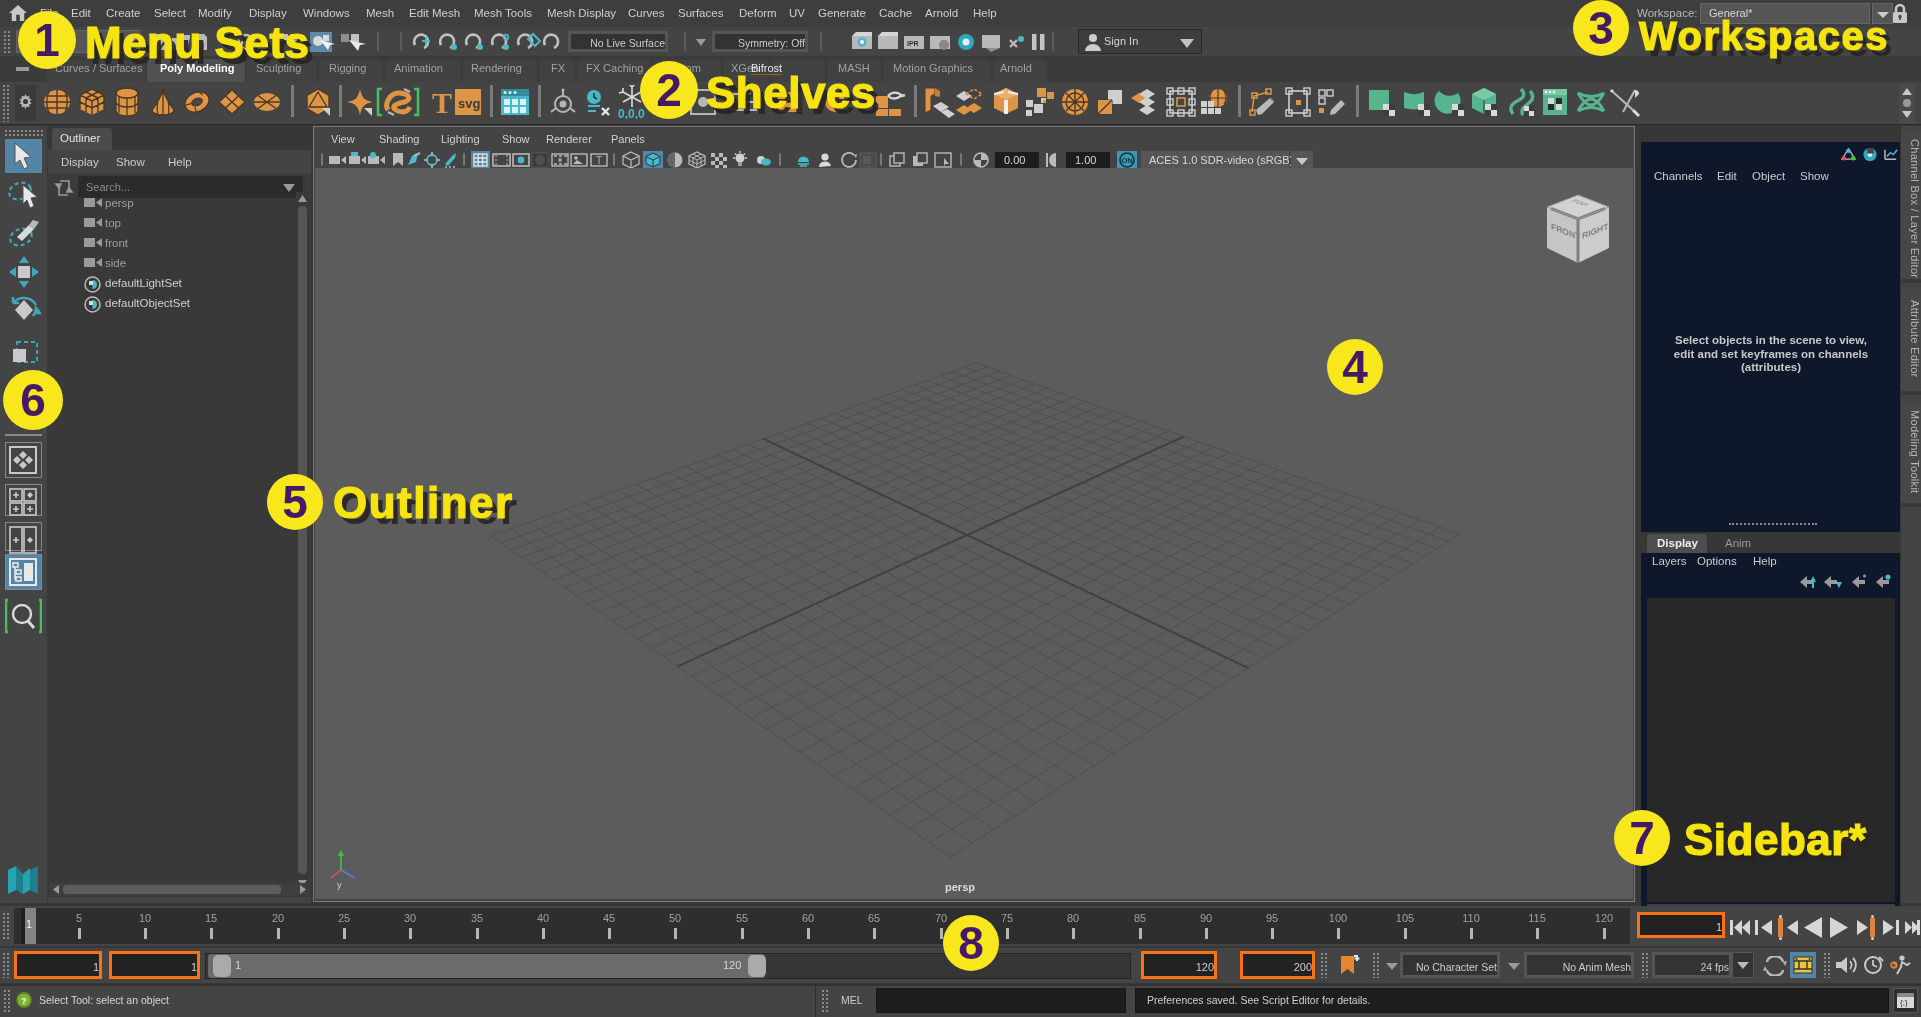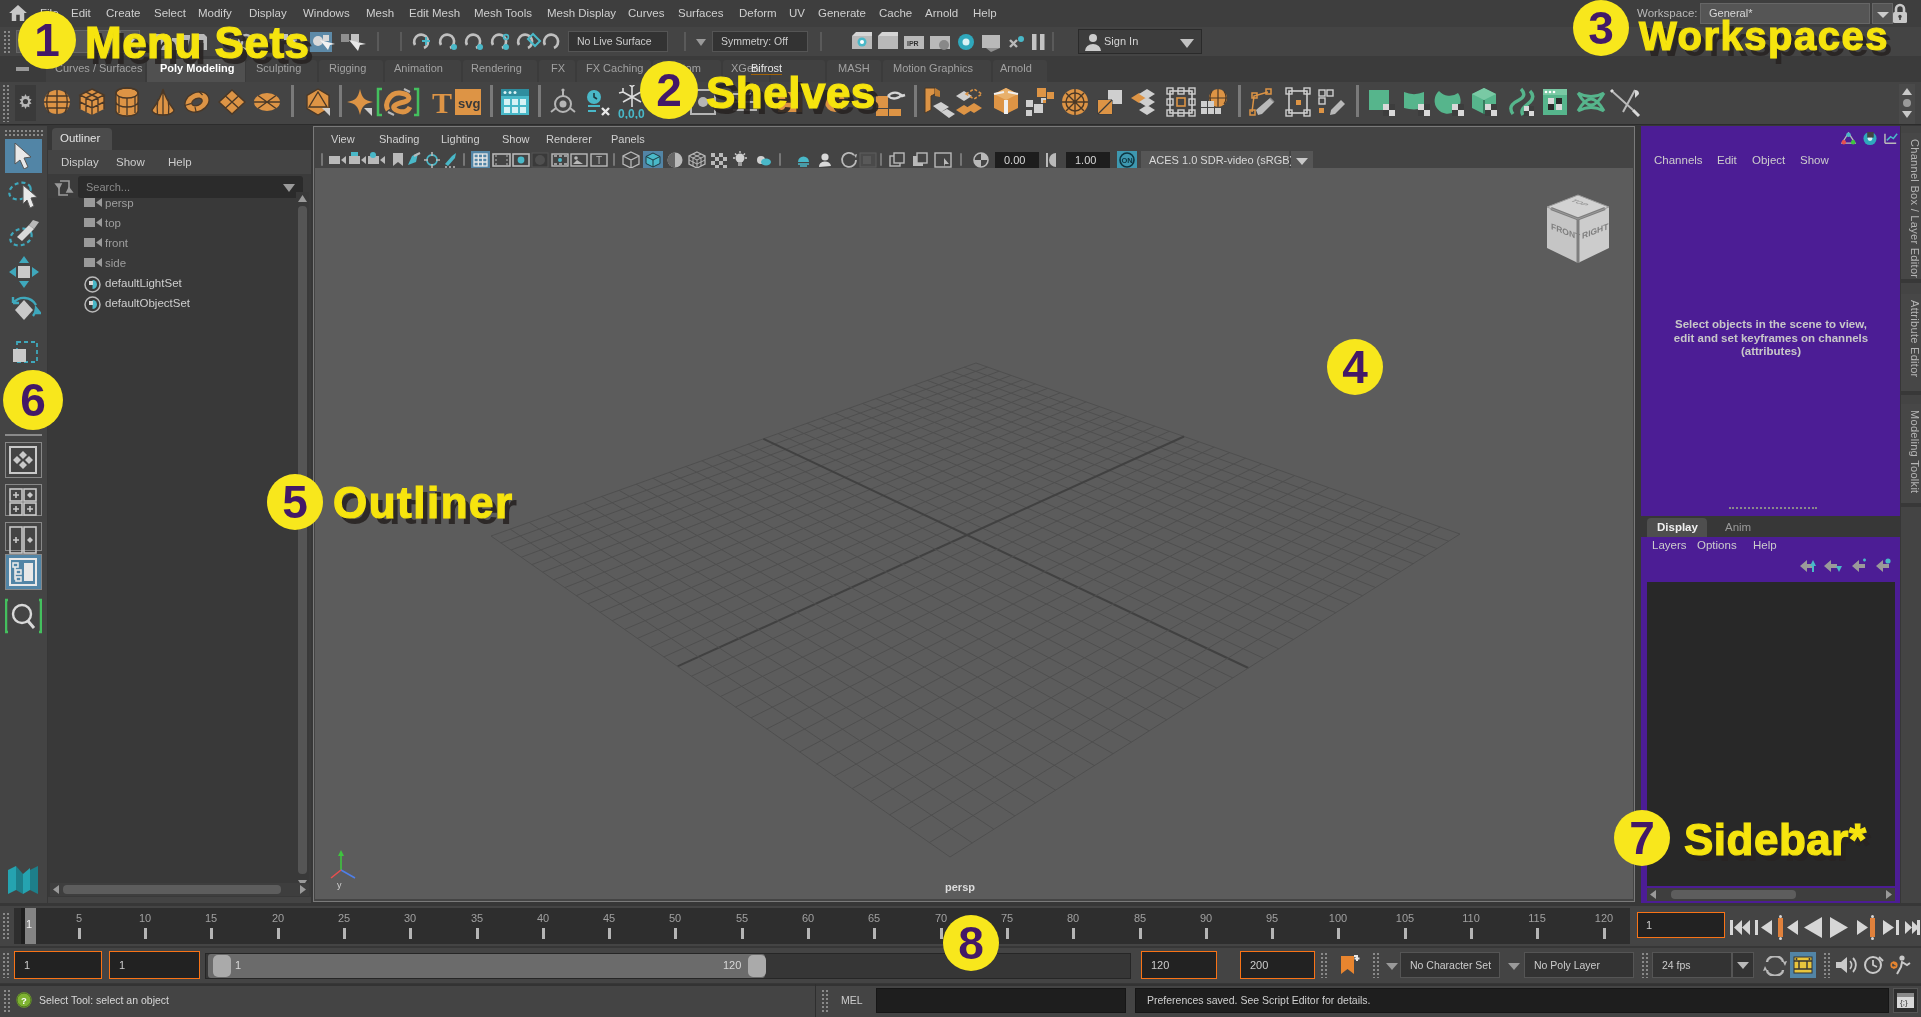--- a/index.html
+++ b/index.html
@@ -28,27 +28,27 @@
 .tick { position:absolute; top:20px; width:3px; height:11px; background:#b5b5b5; }
 .tnum { position:absolute; top:4px; font-size:11px; color:#a0a0a0; transform:translateX(-50%); }
 
 #toolbox { top:126px; left:0; width:47px; height:777px; background:#444444; }
 
 #outliner { top:126px; left:48px; width:263px; height:777px; background:#3b3b3b; }
 
 #vp { top:126px; left:313px; width:1322px; height:776px; background:#444444; border:1px solid #7a7a7a; }
 #vpcanvas { position:absolute; top:41px; left:1px; width:1318px; height:731px; background:#5c5c5c; overflow:hidden; }
 
-#sidebar { top:126px; left:1641px; width:259px; height:777px; background:#4c1d95; }
+#sidebar { top:142px; left:1641px; width:259px; height:777px; background:#0f172a; }
 #vtabs { top:126px; left:1901px; width:20px; height:777px; background:#444444; }
 
 #timeline { top:906px; left:0; width:1921px; height:40px; background:#444444; }
 #rangerow { top:948px; left:0; width:1921px; height:35px; background:#444444; }
 #statusbar { top:984px; left:0; width:1921px; height:33px; background:#444444; }
-.field { position:absolute; background:#222222; border:1px solid #f97316; color:#cccccc; font-size:11px; }
+.field { position:absolute; background:#222222; border:3px solid #f97316; color:#cccccc; font-size:11px;text-align:right; }
 
 .grip { position:absolute; width:7px; background-image:radial-gradient(circle, #8a8a8a 1px, transparent 1.2px); background-size:4px 4px; }
 .vsep { position:absolute; width:2px; height:19px; background:#5a5a5a; }
 .anum { position:absolute; border-radius:50%; background:#f8e71c; color:#431968; font-weight:bold; text-align:center; z-index:50; }
 .alabel { position:absolute; color:#f6e40e; font-weight:bold; z-index:50; white-space:nowrap;
   text-shadow:5px 6px 0 rgba(40,36,34,0.9); -webkit-text-stroke:1.2px #f6e40e; letter-spacing:0.5px; }
 </style>
 </head>
 <body>
 <div id="root">
@@ -1141,21 +1141,21 @@
         <path d="M17 3 h3 v5 m2.5 -2.5 h-5" stroke="#e8e8e8" stroke-width="2" fill="none"></path>
       </svg>
     <div class="grip" style="left:1372px;top:4px;height:26px"></div>
     <svg class="abs" style="left:1384px;top:13px" width="16" height="11">
         <path d="M2 2 L14 2 8 9 Z" fill="#9a9a9a"></path>
       </svg>
     <div class="field" style="left:1400px;top:4px;width:100px;height:26px;line-height:24px;padding-left:9px;background:#333;border-color:#555;font-size:10.5px">No Character Set</div>
     <svg class="abs" style="left:1506px;top:13px" width="16" height="11">
         <path d="M2 2 L14 2 8 9 Z" fill="#9a9a9a"></path>
       </svg>
-    <div class="field" style="left:1524px;top:4px;width:110px;height:26px;line-height:24px;padding-left:9px;background:#333;border-color:#555;font-size:10.5px">No Poly Layer</div>
+    <div class="field" style="left:1524px;top:4px;width:110px;height:26px;line-height:24px;padding-left:9px;background:#333;border-color:#555;font-size:10.5px">No Anim Mesh</div>
     <div class="grip" style="left:1641px;top:4px;height:26px"></div>
     <div class="field" style="left:1652px;top:4px;width:80px;height:26px;line-height:24px;padding-left:9px;background:#333;border-color:#555;font-size:10.5px">24 fps</div>
     <div class="abs" style="left:1732px;top:4px;width:22px;height:26px;background:#333;border:1px solid #555"><svg width="20" height="24">
           <path d="M4 9 L16 9 10 16 Z" fill="#b9b9b9"></path>
         </svg></div>
     <svg class="abs" style="left:1762px;top:8px" width="26" height="20" viewBox="0 0 26 20">
         <path d="M5 6 a7 5 0 0 1 16 0 M21 14 a7 5 0 0 1 -16 0" fill="none" stroke="#b9b9b9" stroke-width="2.4"></path>
         <path d="M21 6 l4 -1 -2 5 z M5 14 l-4 1 2 -5 z" fill="#b9b9b9"></path>
       </svg>
     <div class="abs" style="left:1790px;top:4px;width:26px;height:26px;background:#5285a6"><svg width="26" height="26" viewBox="0 0 26 26">

